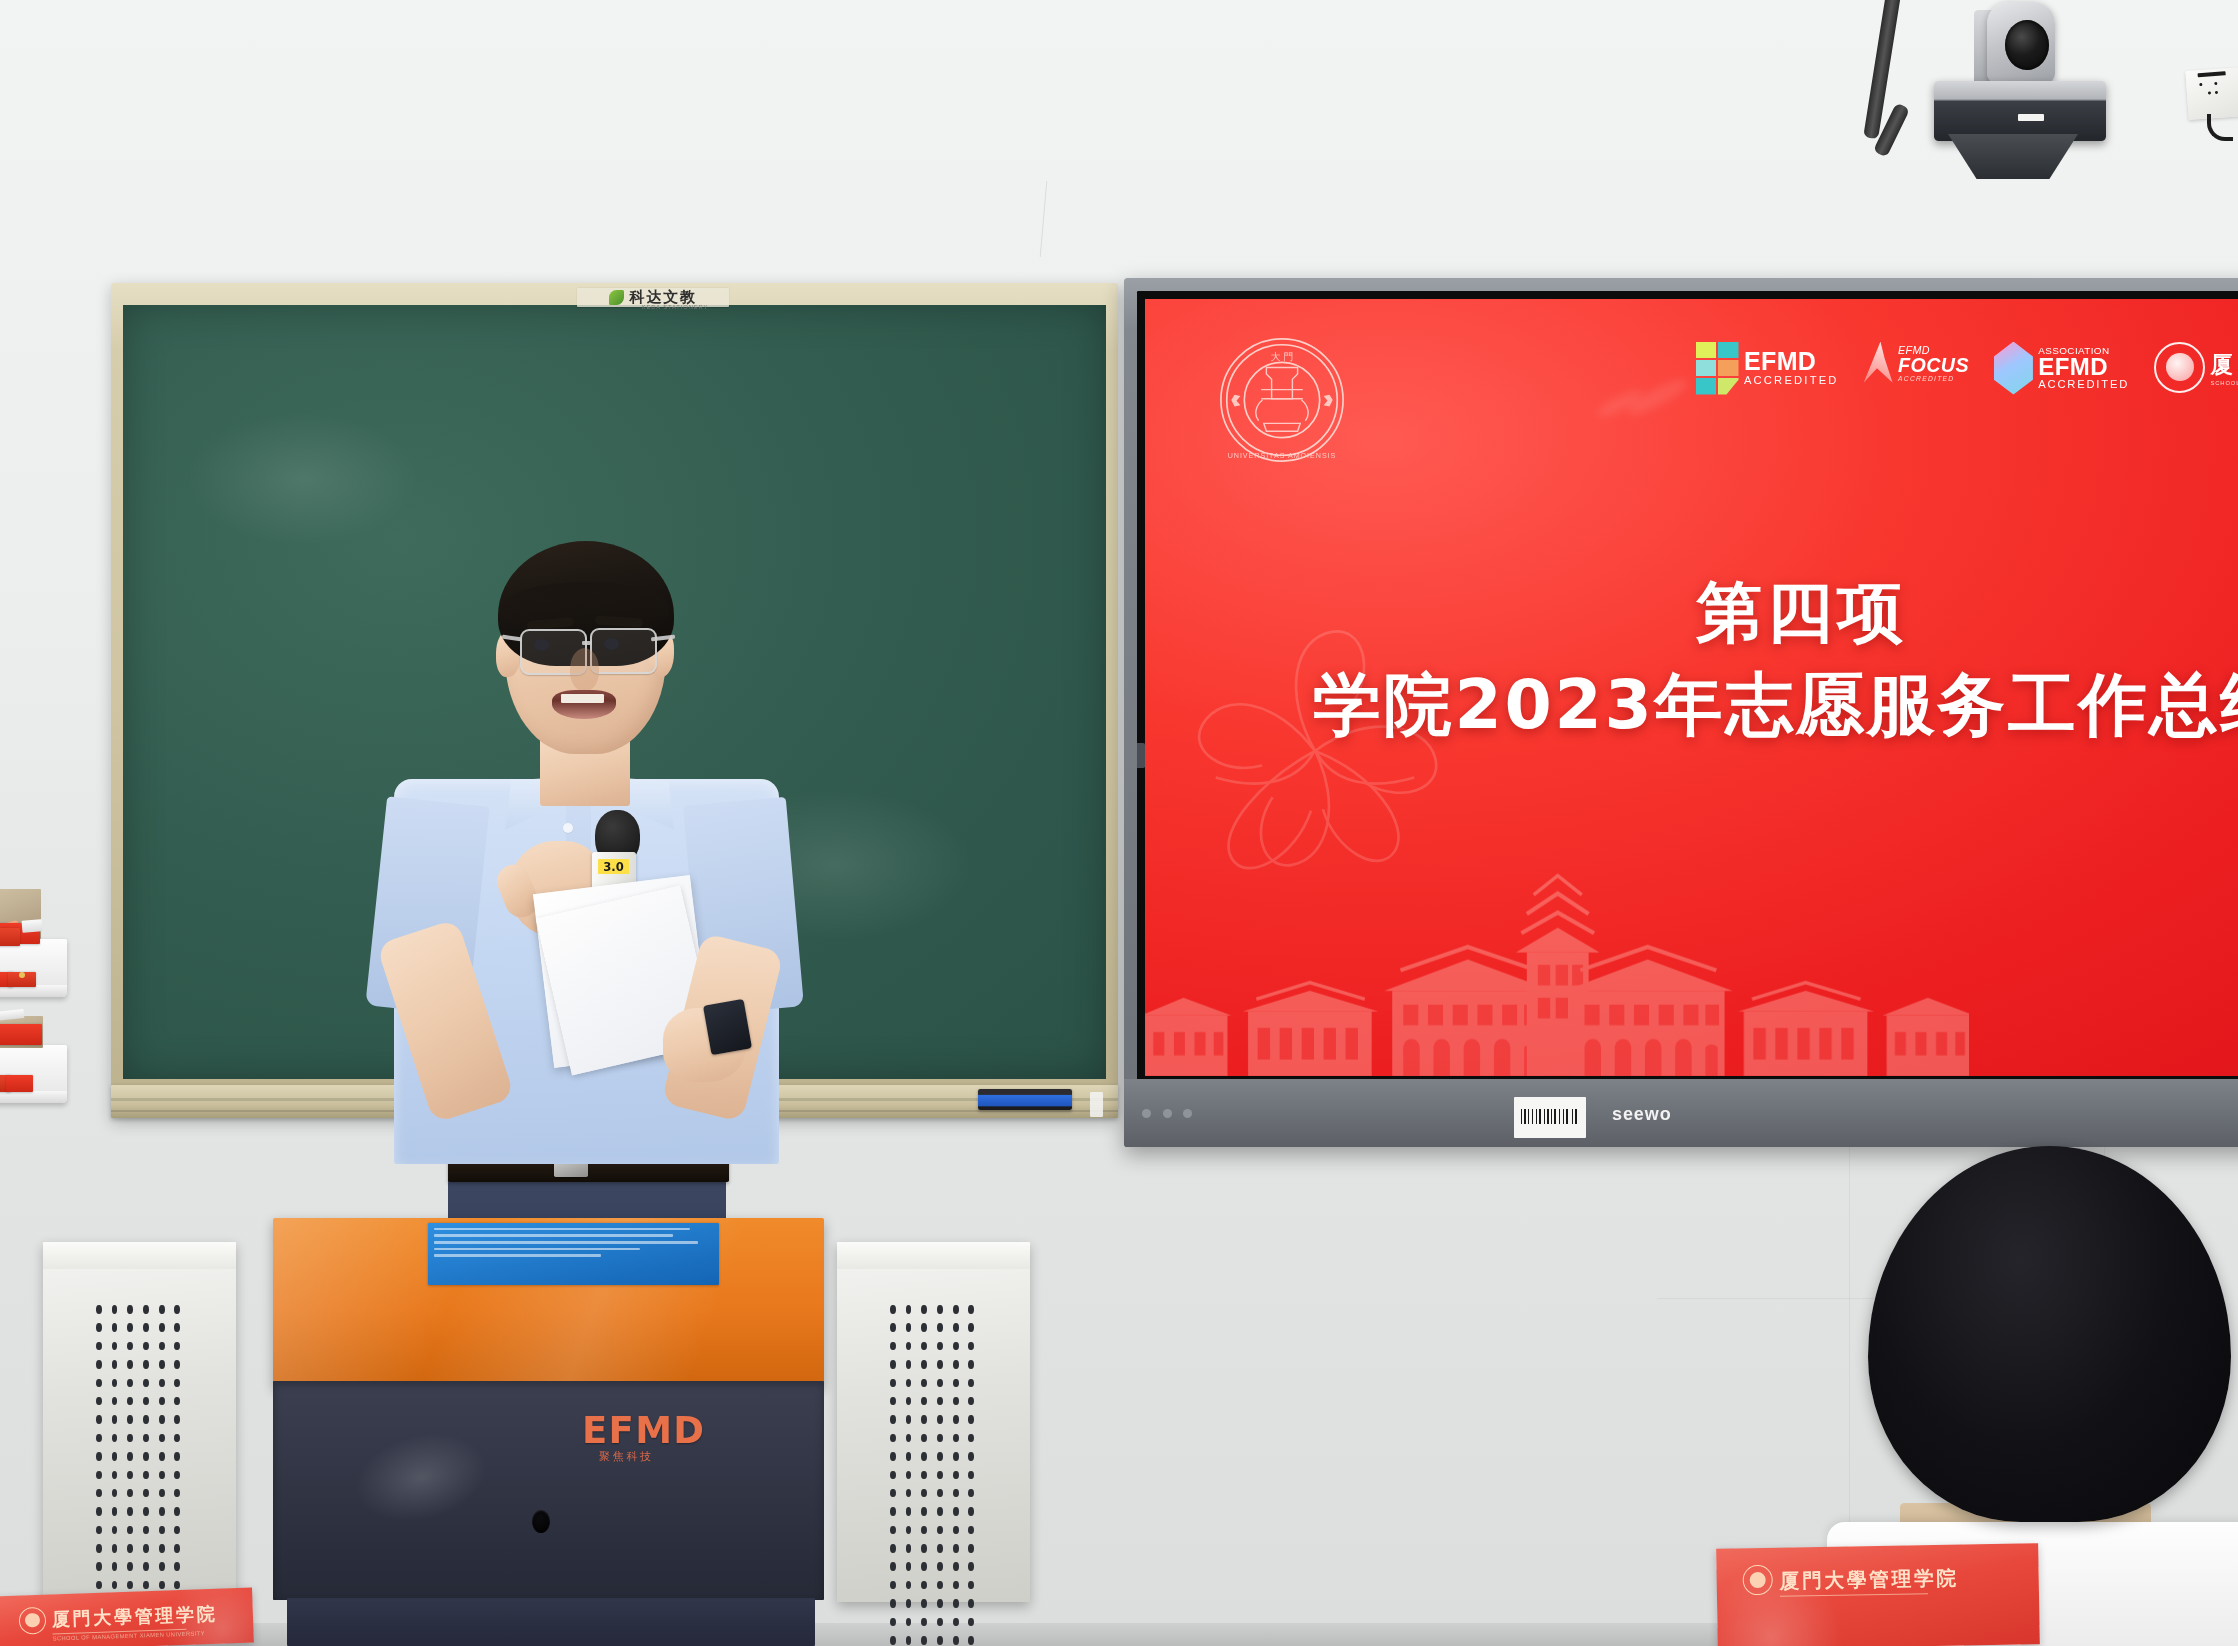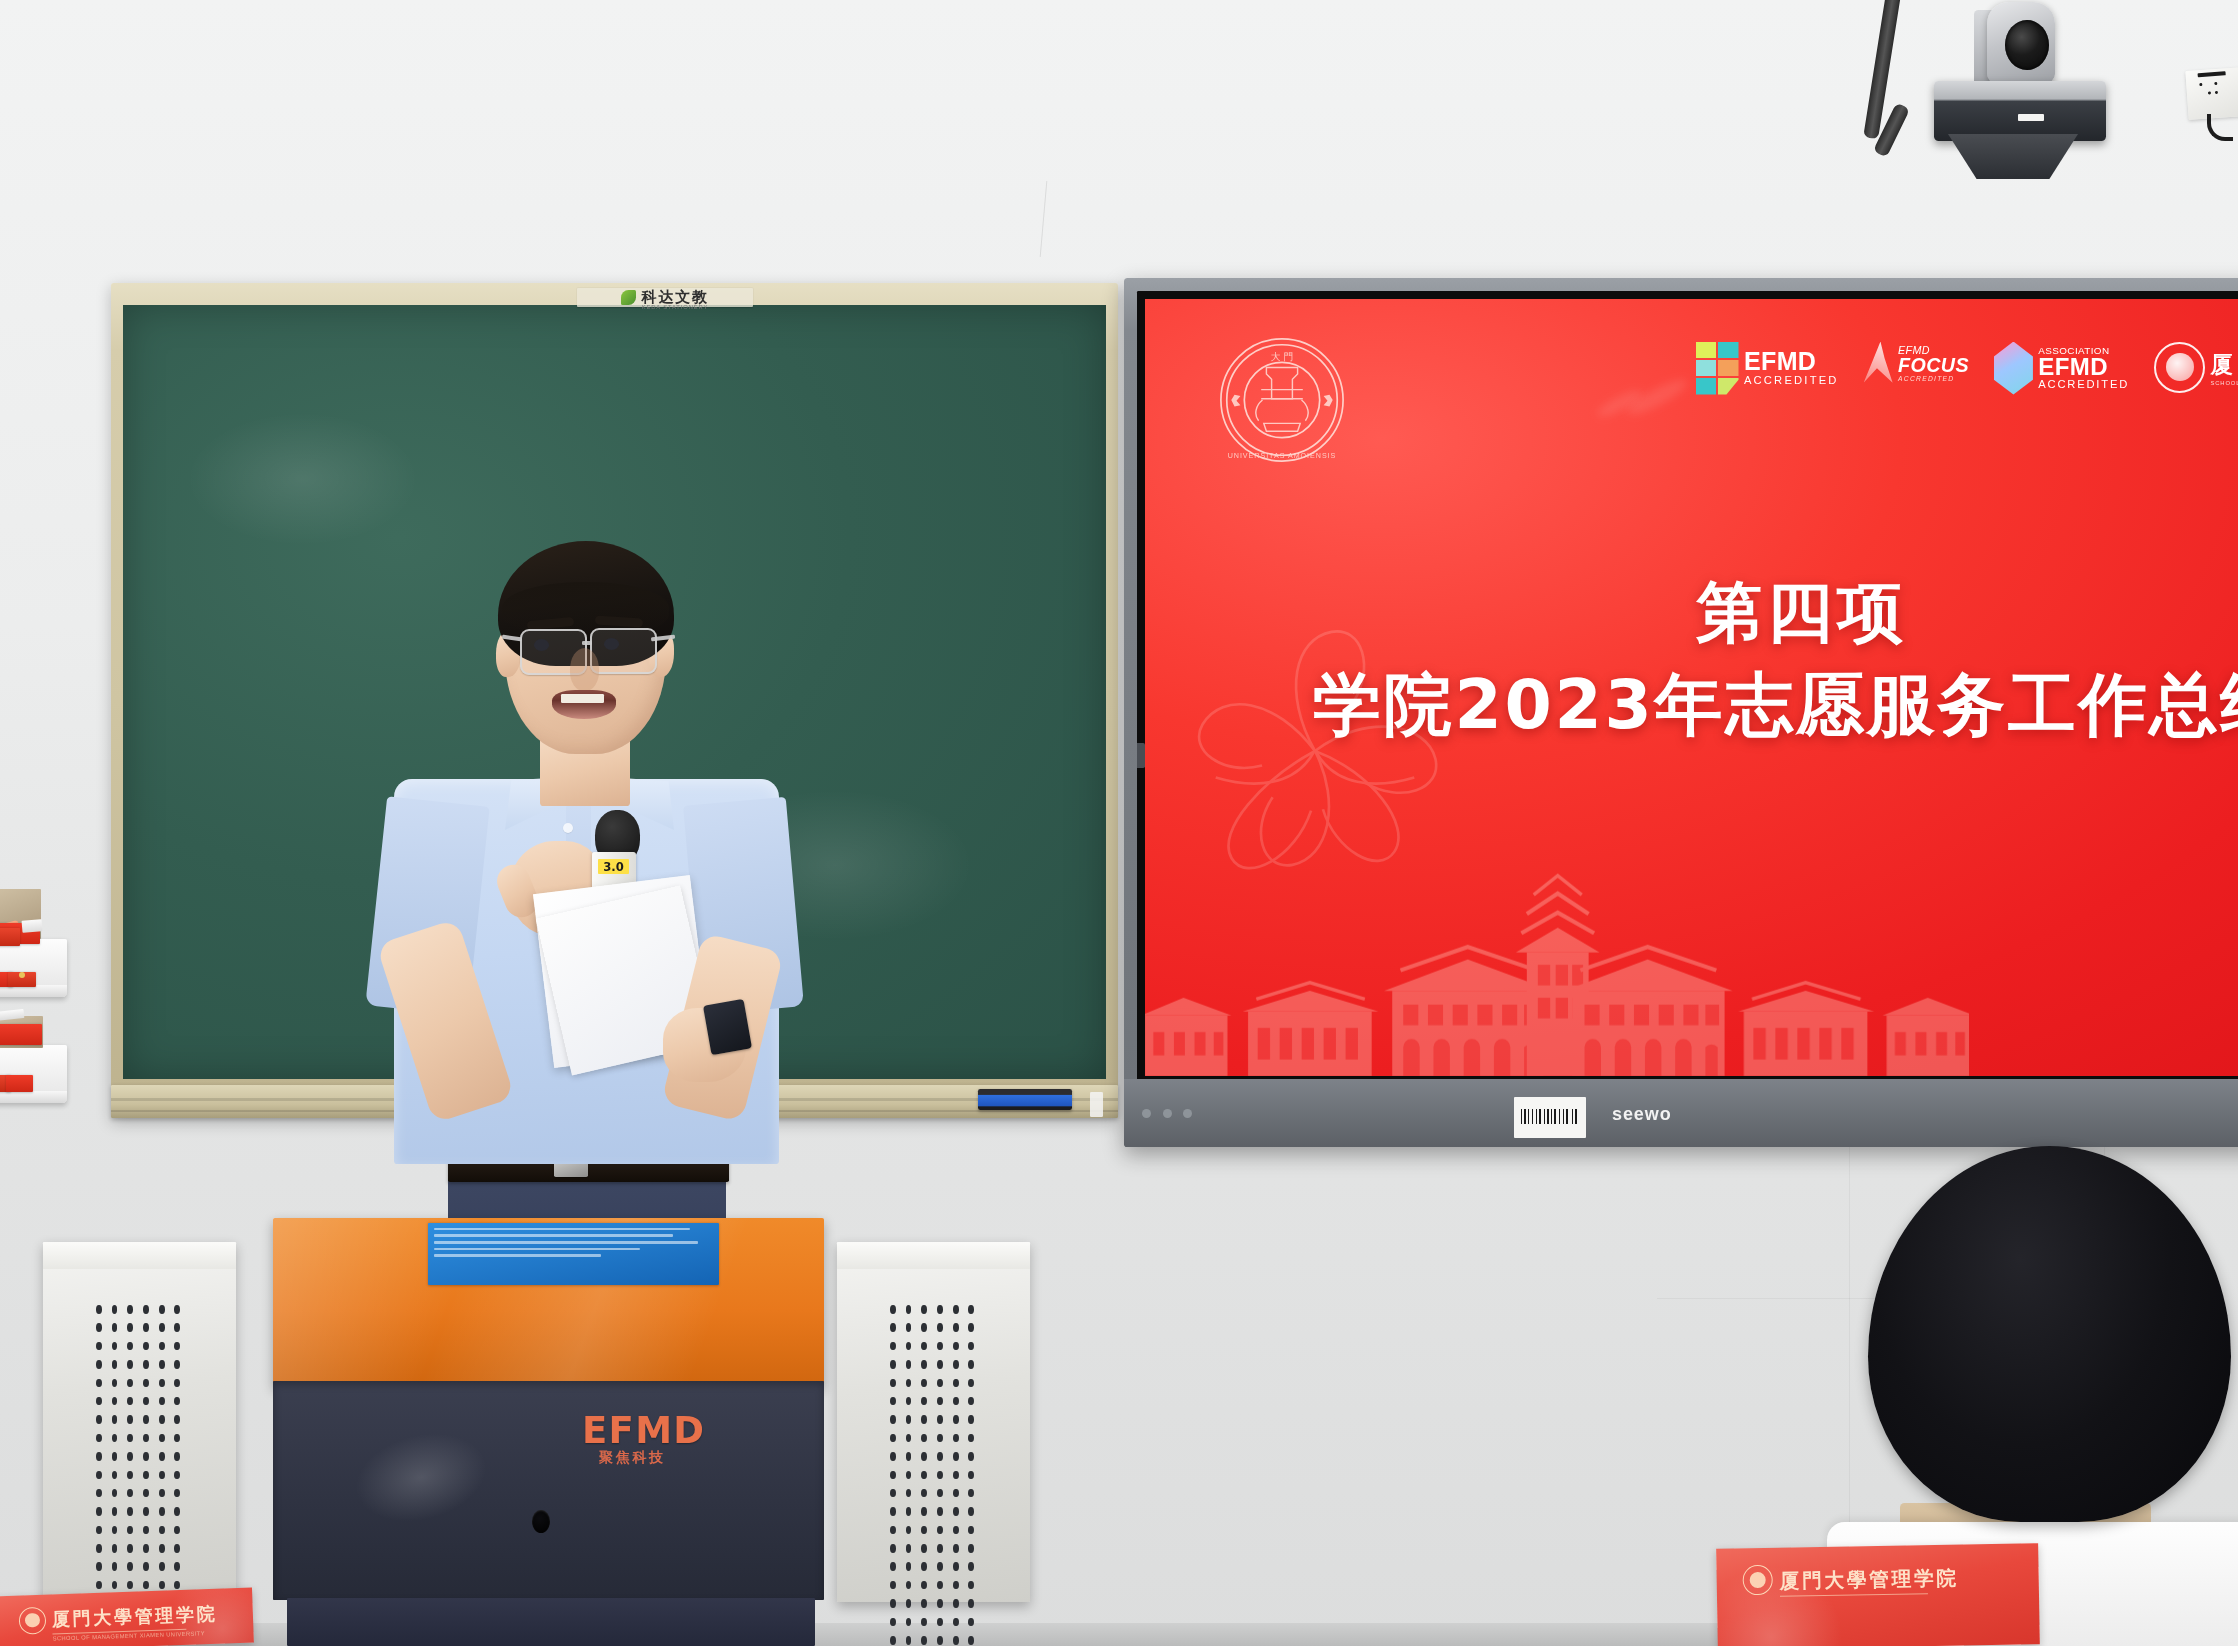--- a/index.html
+++ b/index.html
@@ -134,21 +134,21 @@
       rgba(255,255,255,.14) 58%,rgba(255,255,255,0) 78%);}
   #podium-card{background:linear-gradient(170deg,#2f8fe0,#1464b4);border-radius:0.9px;
     box-shadow:0 0.9px 2.7px rgba(0,0,0,.25);overflow:hidden;padding:4.5px 6.3px;}
   #podium-card .ln{height:2.7px;background:rgba(255,255,255,.55);border-radius:0.9px;margin-bottom:4px;}
   #podium-body{background:linear-gradient(180deg,#3b3f50 0%,#2f3342 55%,#262a37 100%);
     border-radius:0.9px;box-shadow:inset 0 2.7px 8px rgba(0,0,0,.3);}
   #podium-scuff{background:radial-gradient(ellipse,rgba(255,255,255,.16),rgba(255,255,255,0) 70%);
     transform:rotate(-14deg);}
   #focus-logo{font-family:"DejaVu Sans",sans-serif;font-weight:bold;font-size:37px;
     color:#e8714a;letter-spacing:1.3px;text-shadow:0 0.9px 1.8px rgba(0,0,0,.35);}
-  #focus-sub{font-size:14px;color:#d9684a;letter-spacing:2.7px;font-weight:bold;}
+  #focus-sub{font-size:11px;color:#d9684a;letter-spacing:2.7px;}
   #podium-hole{background:radial-gradient(circle at 42% 36%,#0c0c0f,#000);border-radius:50%;
     box-shadow:inset 0 0.9px 1.8px rgba(255,255,255,.12);}
   #podium-base{background:linear-gradient(180deg,#32364a,#24283a);border-radius:1.3px;}
 
   
   .cab{background:linear-gradient(175deg,#f4f4f2 0%,#e2e2de 40%,#cfcfca 100%);
     box-shadow:0 4.5px 11.6px rgba(0,0,0,.24);border-radius:1.3px;}
   .cab-top{position:absolute;left:0;right:0;top:0;height:27px;
     background:linear-gradient(180deg,#fbfbf9,#e8e8e4);border-radius:1.3px 1.3px 0 0;}
   .grille{position:absolute;display:grid;gap:9.9px;}
@@ -251,21 +251,21 @@
     <div class="slot" style="left:20.6px;top:21.5px;width:3.1px;height:3.1px;border-radius:50%;"></div>
     <div class="slot" style="left:28px;top:21.5px;width:3.1px;height:3.1px;border-radius:50%;"></div>
   </div>
   <div class="abs" id="jwire" style="left:2207px;top:114px;width:21.5px;height:23px;"></div>
 
   <div class="abs" id="board-frame" style="left:111px;top:283px;width:1007px;height:835px;">
     <div class="abs" id="board-surface" style="left:11.6px;top:21.5px;right:11.6px;bottom:39px;">
       <div class="abs chalk-smudge" style="left:63px;top:107px;width:233px;height:134px;"></div>
       <div class="abs chalk-smudge" style="left:573px;top:484px;width:278px;height:152px;"></div>
     </div>
-    <div class="abs" id="board-brand" style="left:466px;top:4.5px;width:176px;height:19px;text-align:right;">
+    <div class="abs" id="board-brand" style="left:466px;top:4.5px;width:152px;height:19px;text-align:right;">
       <span class="leaf"></span>
       <div>
         <div class="cn">科达文教</div>
       </div>
     </div>
     <div class="abs" style="left:506px;top:20.6px;width:116px;font-size:5.8px;color:#787878;letter-spacing:0.9px;text-align:center;">KEDA STATIONERY</div>
     <div class="abs" id="chalk-tray" style="left:0;bottom:0;width:1007px;height:33px;">
       <div class="groove" style="top:13.4px;"></div>
       <div class="groove" style="top:25px;height:2.2px;"></div>
     </div>

